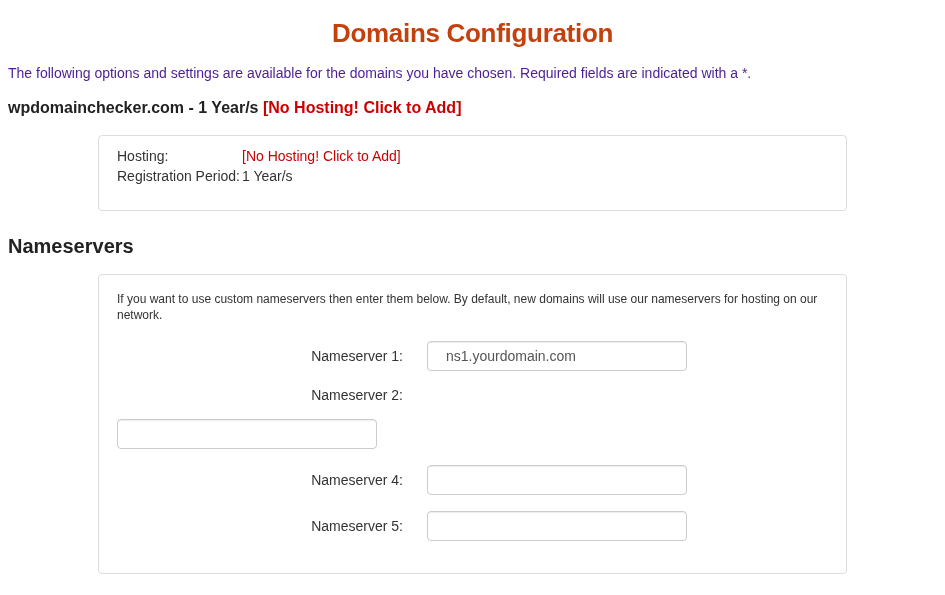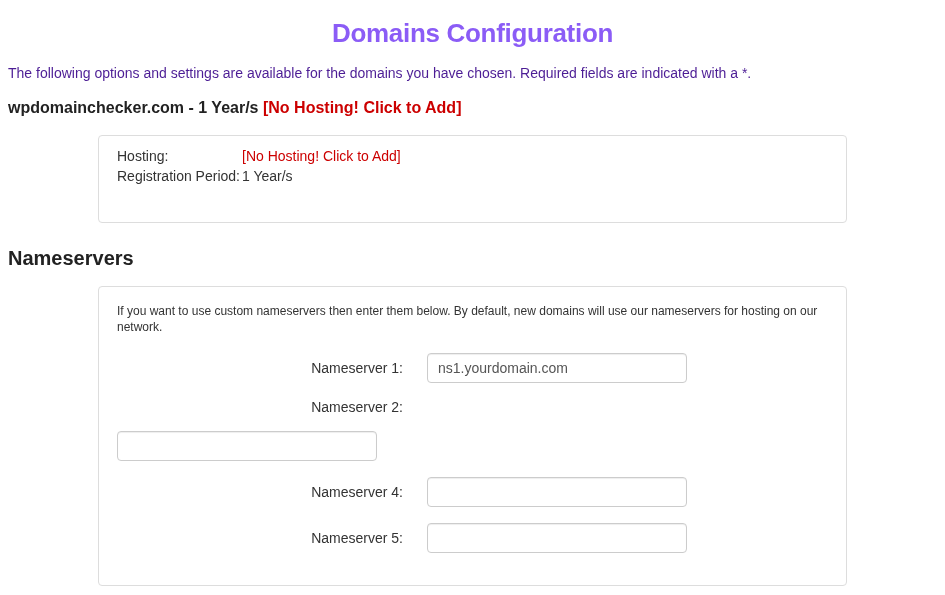--- a/index.html
+++ b/index.html
@@ -8,21 +8,21 @@
       font-size: 14px;
       color: #333;
       background: #fff;
       width: 945px;
       padding: 0 8px;
     }
     h1.page-title {
       text-align: center;
       font-size: 26px;
       font-weight: 700;
-      color: #8b5cf6;
+      color: #c2410c;
       margin-top: 18px;
       margin-bottom: 16px;
       letter-spacing: -0.3px;
     }
     p.intro {
       font-size: 14px;
       color: #4c1d95;
       margin-bottom: 18px;
     }
     h2.domain-line {
@@ -42,21 +42,21 @@
     }
     .panel.details {
       padding: 12px 18px 22px 18px;
     }
     .kv-row {
       display: flex;
       font-size: 14px;
       margin-bottom: 4px;
       align-items: baseline;
     }
-    .kv-row:last-child { margin-bottom: 16px;}
+    .kv-row:last-child { margin-bottom: 4px;}
     .kv-key {
       width: 125px;
       color: #333;
     }
     .kv-val { color: #333; }
     .kv-val.link-red {
       color: #c00;
       cursor: pointer;
     }
     h2.section-hdr {
@@ -79,21 +79,21 @@
     .ns-label {
       width: 310px;
       text-align: right;
       padding-right: 24px;
       font-size: 14px;
       color: #333;
     }
     .ns-input {
       width: 260px;
       height: 30px;
-      padding: 5px 10px;
+      padding: 5px 18px;
       font-size: 14px;
       color: #555;
       border: 1px solid #ccc;
       border-radius: 4px;
       box-shadow: inset 0 1px 1px rgba(0,0,0,0.07);
     }
   </style>
 </head>
 <body>
 

